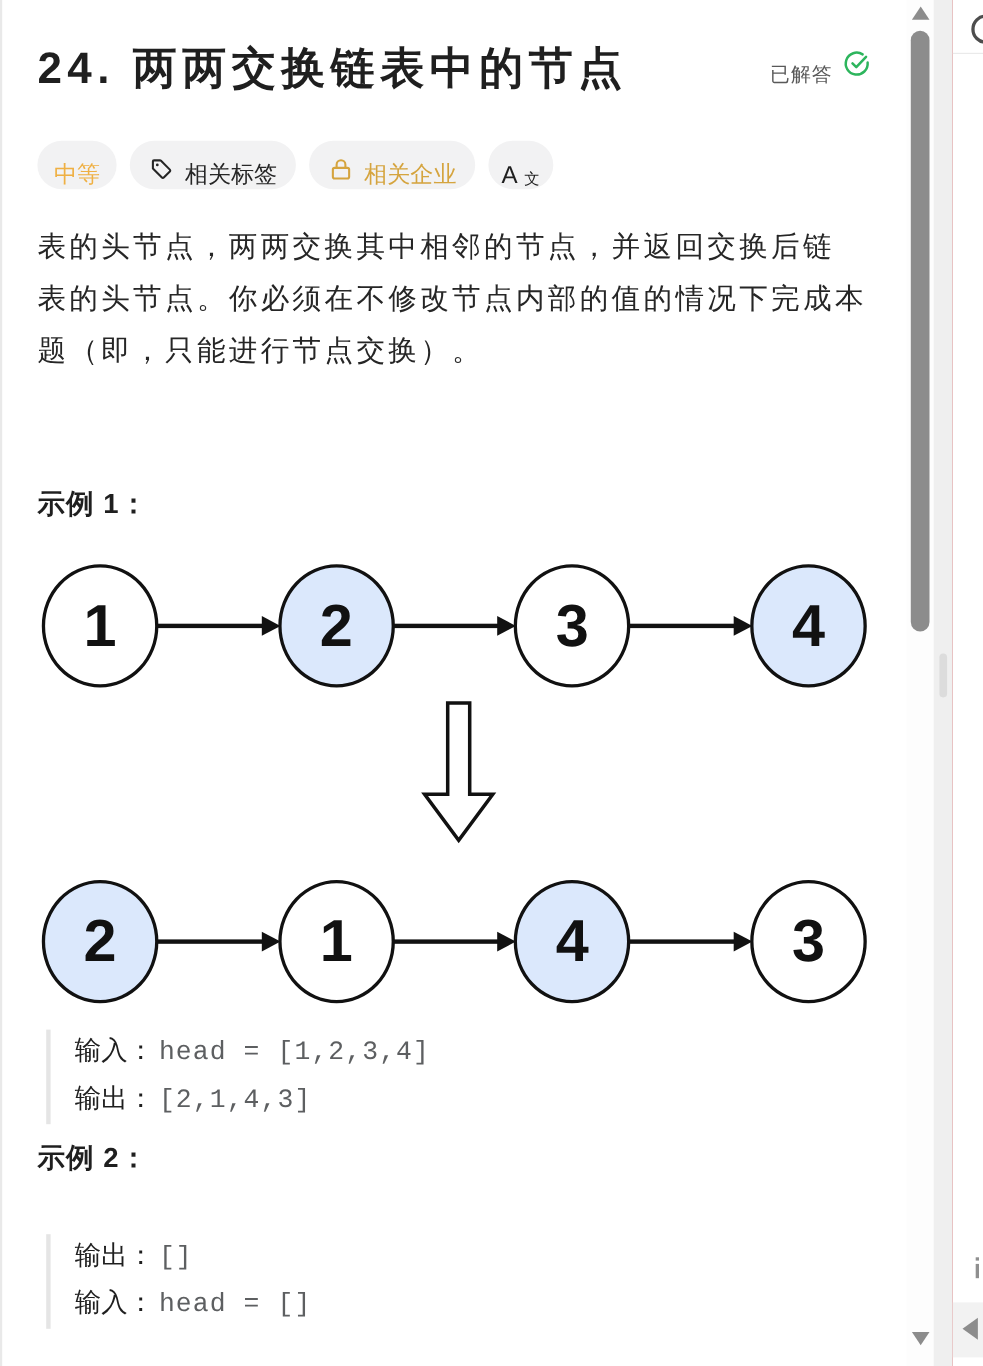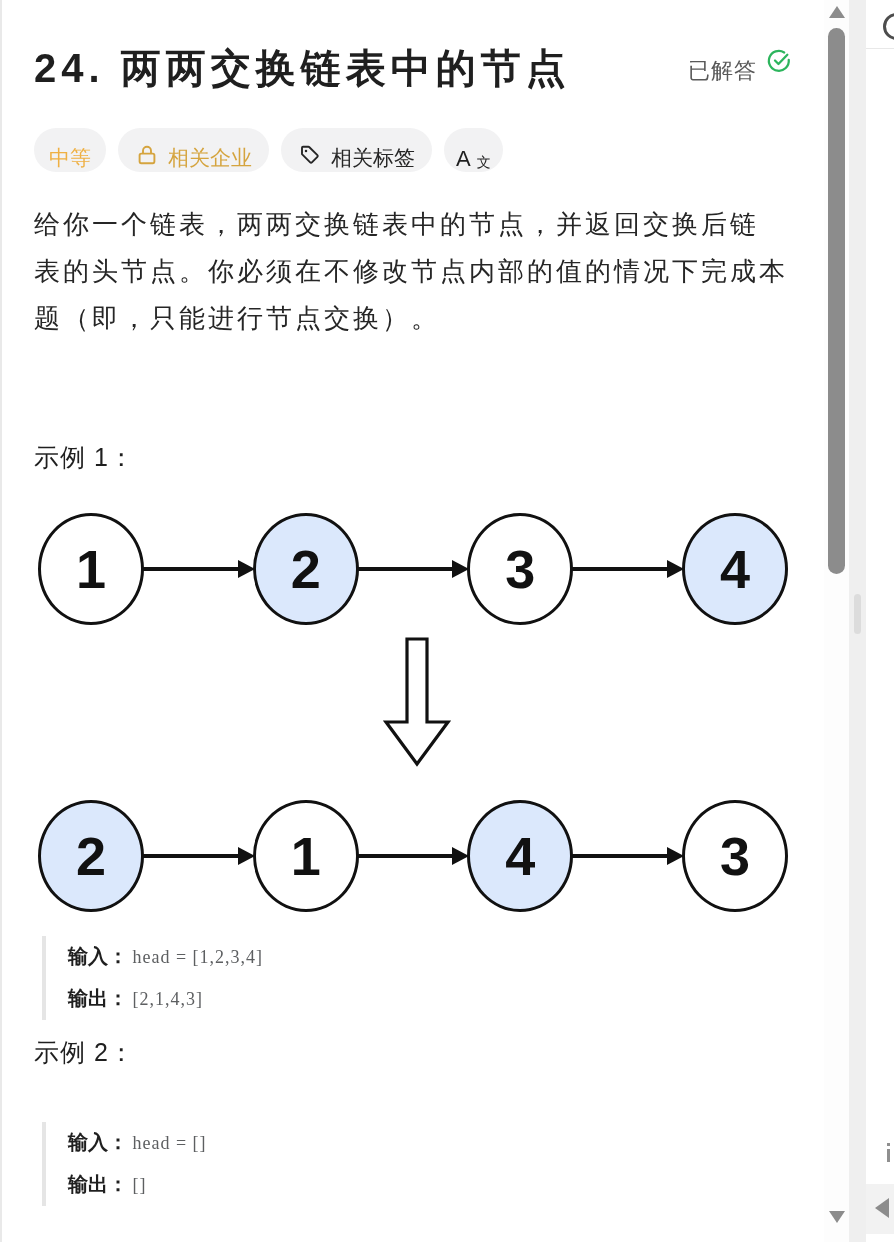--- a/index.html
+++ b/index.html
@@ -21,21 +21,21 @@
     position:absolute; left:32px; top:36px; width:758px;
     display:flex; align-items:flex-end; justify-content:space-between;
   }
   .page-title{
     font-size:40px; font-weight:700; letter-spacing:5px; color:#1f1f1f;
     line-height:52px; white-space:nowrap;
   }
   .solved-badge{
     display:flex; align-items:center; gap:9px; padding-bottom:8px; cursor:pointer;
   }
-  .solved-label{ font-size:22px; color:#595959; letter-spacing:1px;margin-top:20px; }
+  .solved-label{ font-size:18px; color:#595959; letter-spacing:1px;margin-top:20px; }
   .check-icon svg{ display:block; }
 
   .pills-row{
     position:absolute; left:32px; top:128px;
     display:flex; align-items:center; gap:12px;
   }
   .pill{
     height:44px; display:flex; align-items:flex-end; gap:9px;
     background:#f2f2f3; border-radius:22px; padding:0 17px;
     font-size:21px; cursor:pointer; white-space:nowrap;
@@ -45,21 +45,21 @@
   .pill .a-main{ font-size:22px; color:#1f1f1f; }
   .pill .a-sub{ font-size:14px; color:#1f1f1f; margin-left:-3px; padding-top:6px; }
 
   .description{
     position:absolute; left:32px; top:201px; width:760px;
     font-size:26px; line-height:47px; letter-spacing:3px;
     color:#262626; white-space:pre-line;
   }
 
   .example-heading{
-    position:absolute; left:32px; font-size:25px; font-weight:400; color:#1f1f1f;
+    position:absolute; left:32px; font-size:25px; font-weight:700; color:#1f1f1f;
     letter-spacing:1px;
   }
   .example-heading.h1{ top:441px; }
   .example-heading.h2{ top:1036px; }
 
   
   .diagram-row{
     position:absolute; left:36px; width:750px; height:117px;
     display:flex; align-items:center;
   }
@@ -81,24 +81,24 @@
   .big-arrow{ position:absolute; left:380px; top:637px; }
 
   
   .example-block{
     position:absolute; left:40px; width:720px;
     border-left:4px solid #e5e5e5; padding-left:22px;
   }
   .example-block.b1{ top:936px; }
   .example-block.b2{ top:1122px; }
   .example-line{ line-height:40px; white-space:nowrap; }
-  .io-label{ font-size:20px; font-weight:700; color:#1f1f1f; }
+  .io-label{ font-size:24px; font-weight:400; color:#1f1f1f; }
   .io-value{
-    font-family:Liberation Serif, serif;
-    font-size:18px; color:#5d5f61; letter-spacing:1px;
+    font-family:Liberation Mono, monospace;
+    font-size:24px; color:#5d5f61; letter-spacing:1px;
   }
 
   
   .v-scrollbar{
     position:absolute; left:822px; top:0; width:26px; height:1242px;
     background:#fdfdfd; border-right:1px solid #dcdcdc;
   }
   .sb-arrow-up{
     position:absolute; left:5px; top:6px; width:0; height:0; cursor:pointer;
     border-left:8px solid transparent; border-right:8px solid transparent;
@@ -167,42 +167,42 @@
         </div>
       </div>
 
       <div class="pills-row">
         <div class="pill difficulty" style="color:#efb043;">
           <span>中等</span>
         </div>
         <div class="pill">
           <span>
             <svg width="24" height="24" viewBox="0 0 24 24" fill="none">
+              <path d="M4 10.2 V4.8 A1 1 0 0 1 5 3.8 h5.4 a1.4 1.4 0 0 1 1 .4 l8 8 a1.2 1.2 0 0 1 0 1.7 l-5.5 5.5 a1.2 1.2 0 0 1 -1.7 0 l-8 -8 a1.4 1.4 0 0 1 -.2 -1.2 z" stroke="#262626" stroke-width="1.9" stroke-linejoin="round"></path>
+              <circle cx="8" cy="7.9" r="1.25" fill="#262626"></circle>
+            </svg>
+          </span>
+          <span style="color:#262626;">相关标签</span>
+        </div>
+        <div class="pill">
+          <span>
+            <svg width="24" height="24" viewBox="0 0 24 24" fill="none">
               <rect x="4.6" y="10.6" width="14.8" height="9.6" rx="1.6" stroke="#d5a43e" stroke-width="1.9"></rect>
               <path d="M8 10.6 V7.7 a4 4 0 0 1 8 0 V10.6" stroke="#d5a43e" stroke-width="1.9"></path>
             </svg>
           </span>
           <span style="color:#d5a43e;">相关企业</span>
         </div>
-        <div class="pill">
-          <span>
-            <svg width="24" height="24" viewBox="0 0 24 24" fill="none">
-              <path d="M4 10.2 V4.8 A1 1 0 0 1 5 3.8 h5.4 a1.4 1.4 0 0 1 1 .4 l8 8 a1.2 1.2 0 0 1 0 1.7 l-5.5 5.5 a1.2 1.2 0 0 1 -1.7 0 l-8 -8 a1.4 1.4 0 0 1 -.2 -1.2 z" stroke="#262626" stroke-width="1.9" stroke-linejoin="round"></path>
-              <circle cx="8" cy="7.9" r="1.25" fill="#262626"></circle>
-            </svg>
-          </span>
-          <span style="color:#262626;">相关标签</span>
-        </div>
         <div class="pill font-size-btn">
           <span class="a-main">A</span>
           <span class="a-sub">文</span>
         </div>
       </div>
 
-      <div class="description">给你一个链表，两两交换链表中的节点，并返回交换后链
+      <div class="description">表的头节点，两两交换其中相邻的节点，并返回交换后链
 表的头节点。你必须在不修改节点内部的值的情况下完成本
 题（即，只能进行节点交换）。</div>
 
       <div class="example-heading h1">示例 1：</div>
 
       <div class="diagram-row r1">
           <div class="node" style="background: rgb(255, 255, 255);">1</div>
           <div class="connector">
             <div class="cline"></div>
             <div class="chead"></div>
@@ -251,26 +251,26 @@
         <div class="example-line">
           <span class="io-label">输出：</span>
           <span class="io-value">[2,1,4,3]</span>
         </div>
       </div>
 
       <div class="example-heading h2">示例 2：</div>
 
       <div class="example-block b2">
         <div class="example-line">
+          <span class="io-label">输出：</span>
+          <span class="io-value">[]</span>
+        </div>
+        <div class="example-line">
           <span class="io-label">输入：</span>
           <span class="io-value">head = []</span>
-        </div>
-        <div class="example-line">
-          <span class="io-label">输出：</span>
-          <span class="io-value">[]</span>
         </div>
       </div>
 
     </div>
 
     <div class="v-scrollbar">
       <div class="sb-arrow-up"></div>
       <div class="sb-thumb"></div>
       <div class="sb-arrow-down"></div>
     </div>

